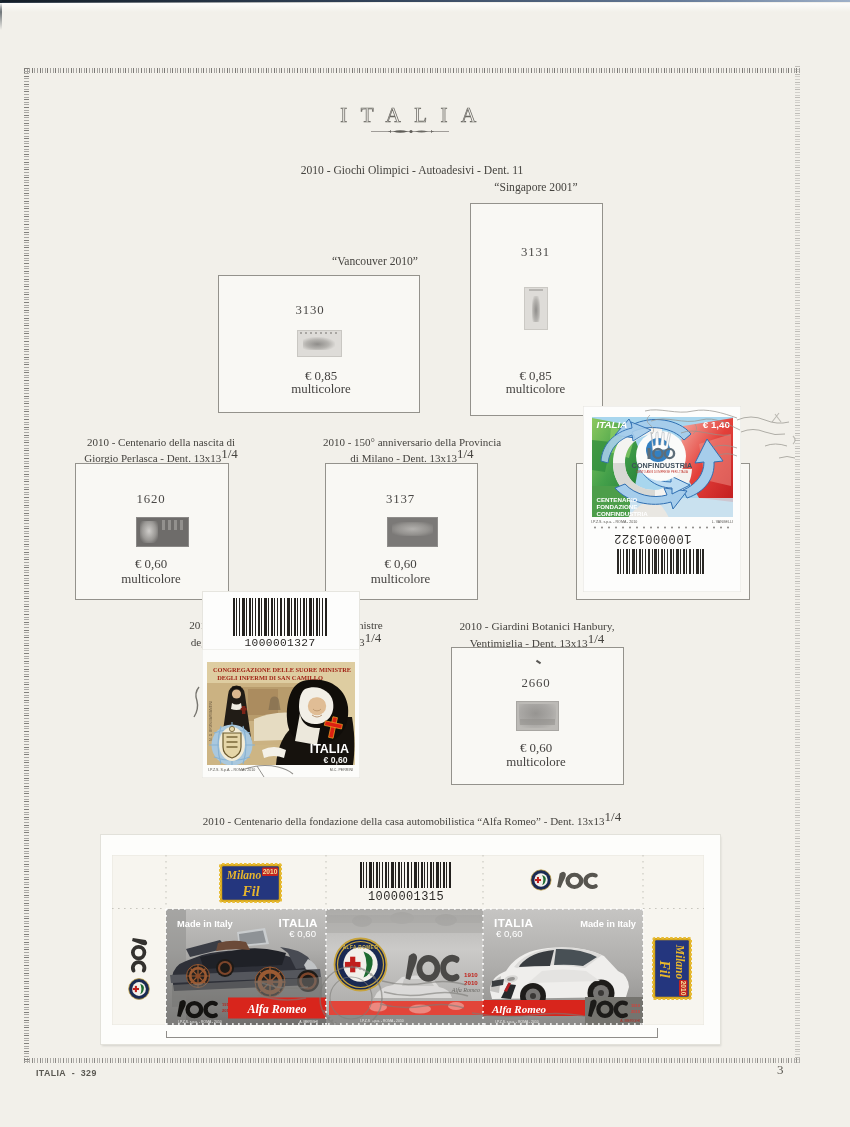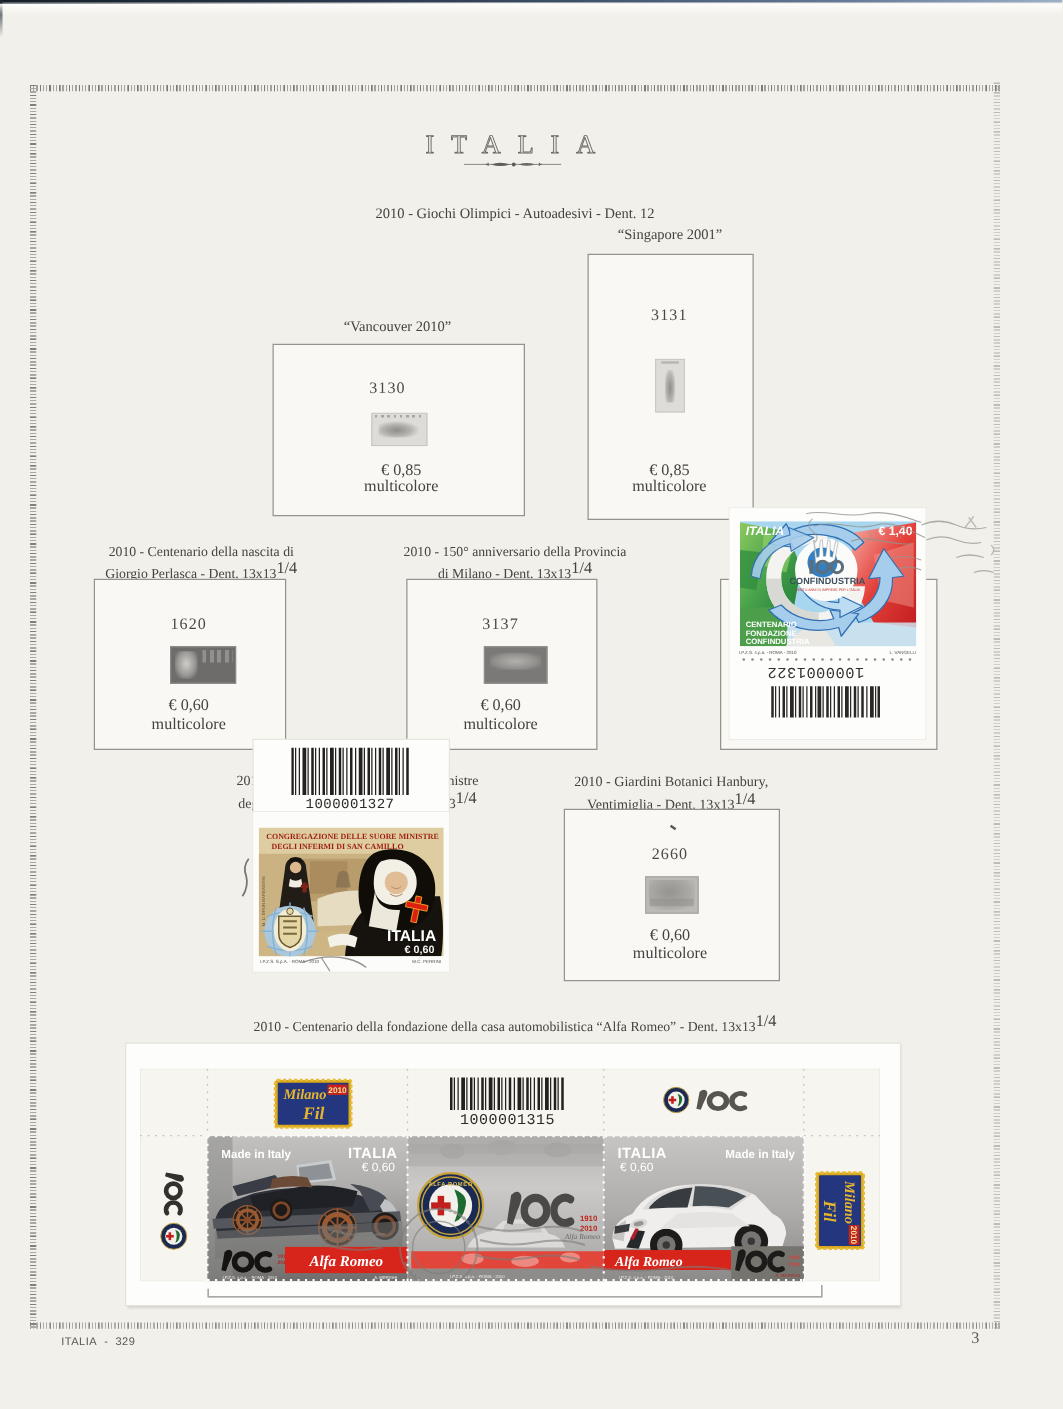--- a/index.html
+++ b/index.html
@@ -35,23 +35,23 @@
 <div class="abs ctr" style="left:265px;top:103px;width:300px;font-size:21px;letter-spacing:13.5px;color:transparent;-webkit-text-stroke:0.72px #6a6863;">ITALIA</div>
 <svg class="abs" style="left:371px;top:127px;" width="78" height="9" viewBox="0 0 78 9">
   <line x1="0" y1="4.5" x2="78" y2="4.5" stroke="#8a8884" stroke-width="0.8"></line>
   <path d="M22 4.5 q7 -2.6 15 0 q-8 2.6 -15 0z" fill="#5f5d58"></path>
   <circle cx="40" cy="4.5" r="1.6" fill="#5f5d58"></circle>
   <path d="M44 4.5 q6.5 -2.2 13 0 q-6.5 2.2 -13 0z" fill="#6b6964"></path>
   <path d="M19.5 3.2 v2.6 M17.5 4.5 h2.5" stroke="#6b6964" stroke-width="0.9" fill="none"></path>
   <path d="M60.5 3.2 v2.6 M60 4.5 h2.5" stroke="#6b6964" stroke-width="0.9" fill="none"></path>
 </svg>
 
-<div class="abs ctr cap" style="left:212px;top:165px;width:400px;">2010 - Giochi Olimpici - Autoadesivi - Dent. 12</div>
+<div class="abs ctr cap" style="left:212px;top:165px;width:400px;">2010 - Giochi Olimpici - Autoadesivi - Dent. 11</div>
 <div class="abs ctr cap" style="left:436px;top:182px;width:200px;">“Singapore 2001”</div>
-<div class="abs ctr cap" style="left:218px;top:256px;width:200px;">“Vancouver 2010”</div>
+<div class="abs ctr cap" style="left:218px;top:256px;width:200px;text-align:right;">“Vancouver 2010”</div>
 
 <div class="box" style="left:217.5px;top:275px;width:200px;height:136px;"></div>
 <div class="abs ctr num" style="left:210px;top:303px;width:200px;">3130</div>
 <div class="abs" style="left:297px;top:329.5px;width:45px;height:27px;background:#dedcd8;box-shadow:inset 0 0 0 1px #c9c7c2;">
   <div class="abs" style="left:6px;top:7px;width:32px;height:13px;background:radial-gradient(ellipse at 45% 55%,#8f8d8a 0%,#b5b3af 45%,rgba(222,220,216,0) 75%);"></div>
   <div class="abs" style="left:3px;top:2px;width:38px;height:2px;background:repeating-linear-gradient(90deg,#a8a6a2 0 2px,rgba(0,0,0,0) 2px 5px);"></div>
 </div>
 <div class="abs ctr pr" style="left:221px;top:369px;width:200px;">€ 0,85</div>
 <div class="abs ctr pr" style="left:221px;top:382px;width:200px;">multicolore</div>
 
@@ -576,14 +576,14 @@
     <path d="M212 155 a31 31 0 0 0 34 18" stroke-width="2.6" stroke-dasharray="1.8 2.4"></path>
     <path d="M270 126 q22 6 44 2 q22 -4 40 2" stroke-width="1.5"></path>
     <path d="M272 137 q22 6 44 2 q22 -4 40 2" stroke-width="1.5"></path>
     <path d="M268 149 q22 6 44 2 q22 -4 40 2" stroke-width="1.5"></path>
     <path d="M360 158 q30 6 60 2 q30 -4 56 2" stroke-width="1.5"></path>
     <path d="M150 128 q22 8 46 4" stroke-width="1.5"></path>
     <path d="M146 140 q24 8 48 3" stroke-width="1.5"></path>
   </g>
 </svg>
 
-<div class="abs" style="left:49px;top:1068px;font-family:'Liberation Sans',sans-serif;font-size:8.8px;color:#5a5852;letter-spacing:.4px;">ITALIA&nbsp; -&nbsp; 329</div>
+<div class="abs" style="left:36px;top:1068px;font-family:'Liberation Sans',sans-serif;font-size:8.8px;color:#5a5852;letter-spacing:.4px;font-weight:bold;">ITALIA&nbsp; -&nbsp; 329</div>
 <div class="abs" style="left:777px;top:1062px;font-size:13px;color:#5a5852;">3</div>
 
 </body></html>

